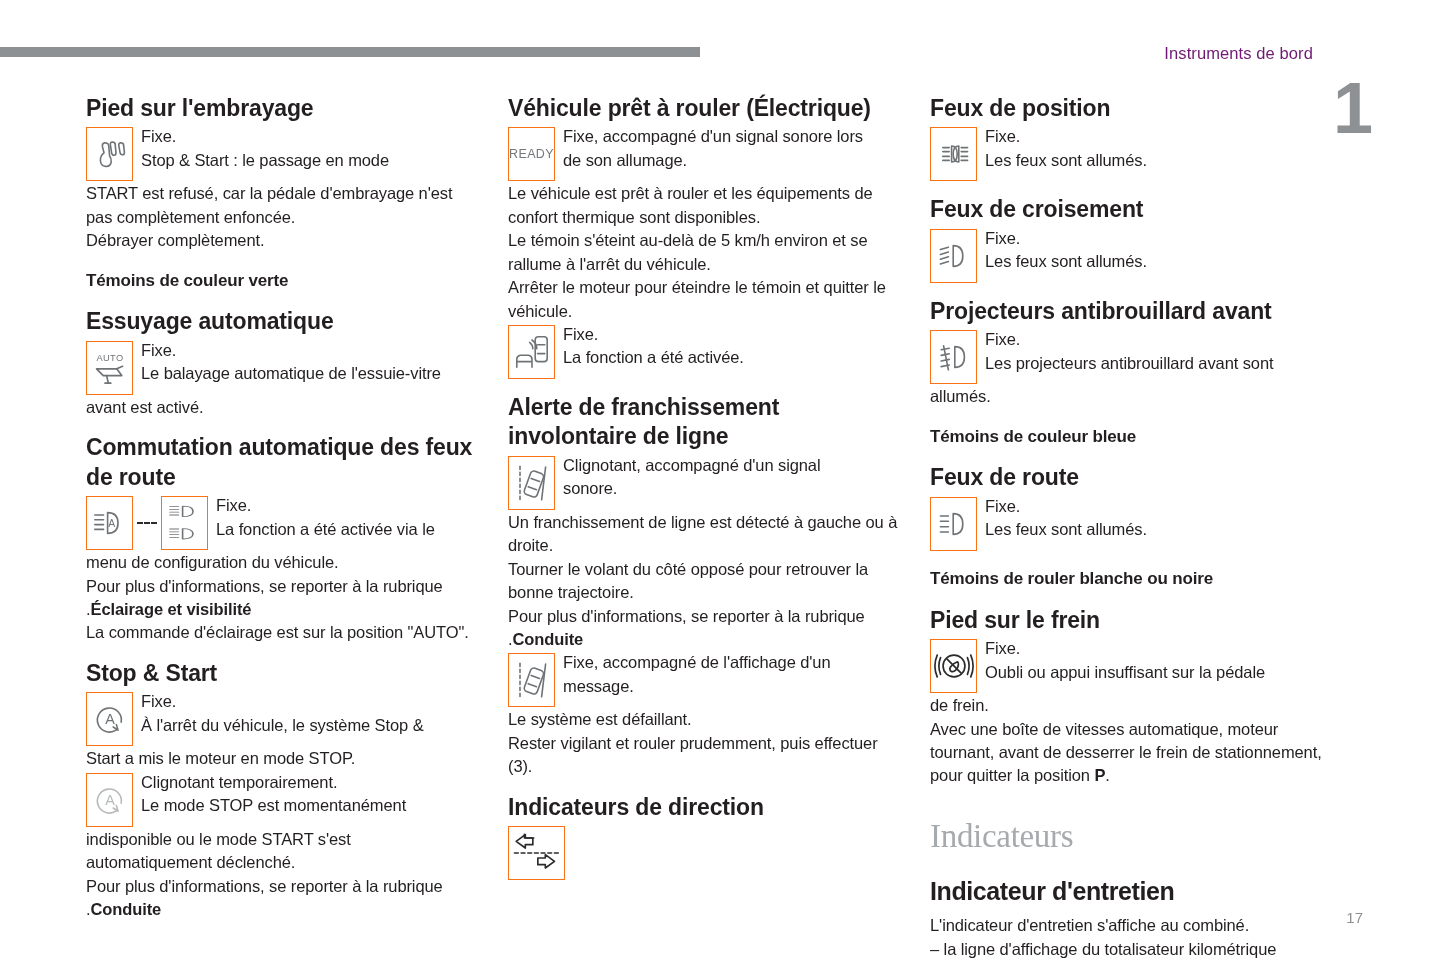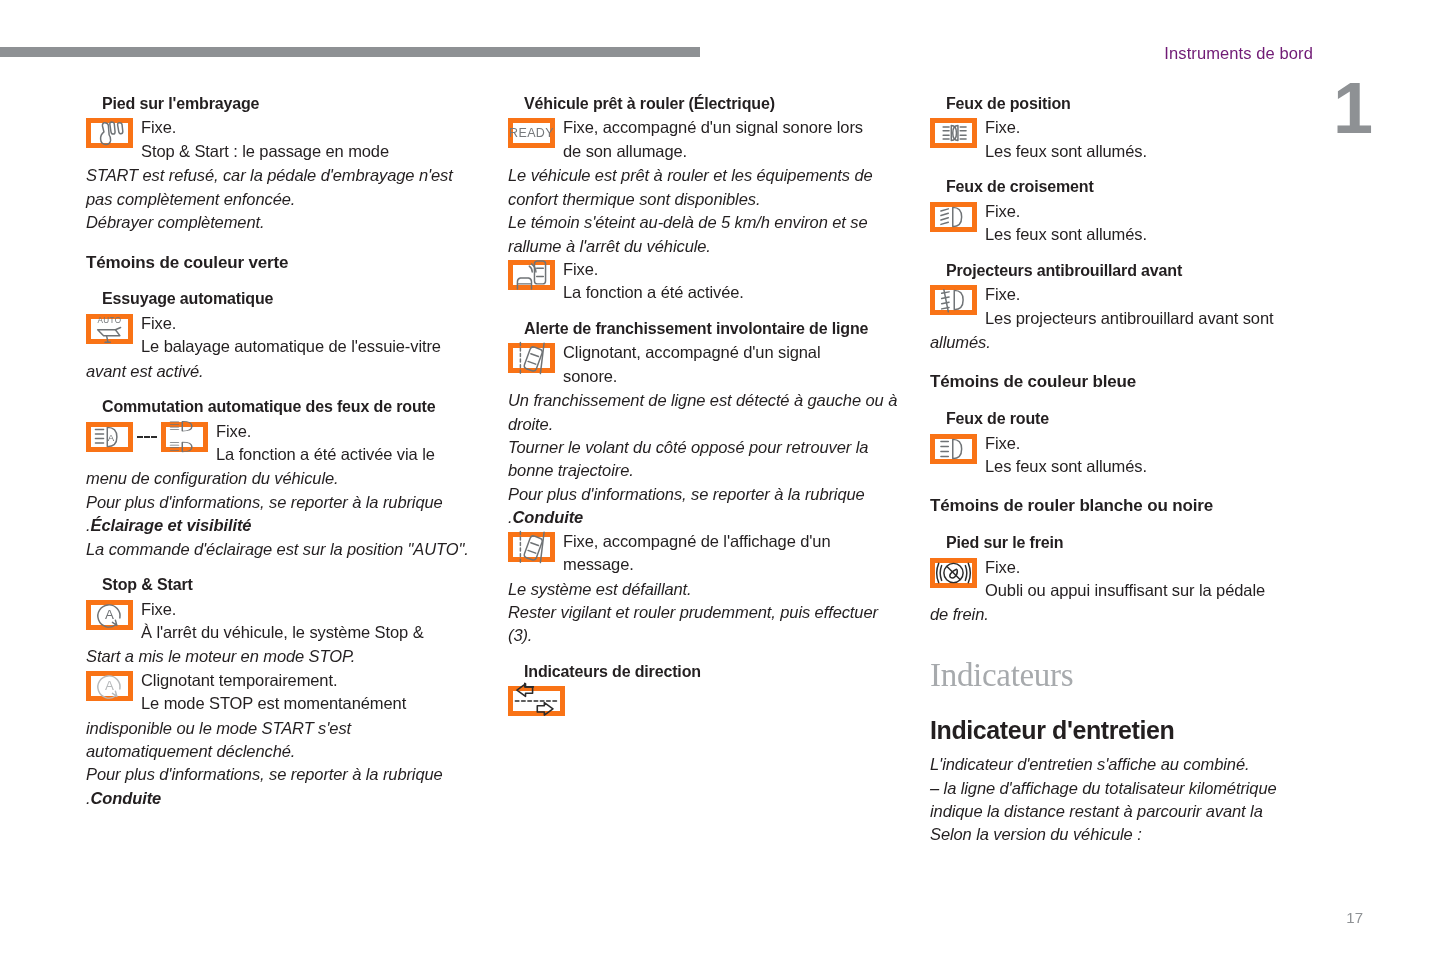--- a/index.html
+++ b/index.html
@@ -60,62 +60,61 @@
     top: 94px;
     width: 1236px;
     display: flex;
     gap: 29px;
   }
   .col { width: 393px; }
   .col.col3 { width: 392px; }
 
   
   h3.sec-head {
-    font-size: 16px;
+    font-size: 23px;
     font-weight: bold;
-    margin: 0 0 2px 16px;
+    margin: 0 0 2px 0;
     line-height: 1.28;
     letter-spacing: -0.15px;
   }
   h3.sec-head.spaced { margin-top: 14px; }
   h3.group-head {
     font-size: 17px;
     font-weight: bold;
     margin: 17px 0 16px 0;
     line-height: 1.28;
     letter-spacing: -0.15px;
   }
   p.body {
     font-size: 16.5px;
     line-height: 1.42;
     margin: 0;
     letter-spacing: -0.1px;
-    font-style: italic;
   }
   p.body b { font-weight: bold; }
   .tail { margin-top: 0; }
 
   
   .entry { margin-bottom: 1px; }
   .entry .icon-float {
     float: left;
     margin: 2px 8px 0 0;
   }
   .entry .lines {
     overflow: hidden;
     font-size: 16.5px;
     line-height: 1.42;
     letter-spacing: -0.1px;
   }
   .entry::after { content: ""; display: block; clear: both; }
 
   .icon-box {
     width: 47px;
-    height: 30px;
-    border: 5px solid #f97316;
+    height: 54px;
+    border: 1px solid #f97316;
     box-sizing: border-box;
     display: inline-flex;
     align-items: center;
     justify-content: center;
     background: #fff;
   }
   .icon-box.small-text {
     font-size: 12.5px;
     color: #75787b;
     letter-spacing: .4px;
@@ -299,20 +298,21 @@
       <div class="icon-float">
         <div class="icon-box small-text">READY</div>
       </div>
       <div class="lines">
         <span>Fixe, accompagné d'un signal sonore lors</span><br>
         <span>de son allumage.</span>
       </div>
     </div>
     <p class="body tail">Le véhicule est prêt à rouler et les équipements de confort thermique sont disponibles.</p>
     <p class="body">Le témoin s'éteint au-delà de 5 km/h environ et se rallume à l'arrêt du véhicule.</p>
+    <p class="body">Arrêter le moteur pour éteindre le témoin et quitter le véhicule.</p>
 
     <div class="entry">
       <div class="icon-float">
         <div class="icon-box">
           <svg width="40" height="40" viewBox="0 0 100 100" aria-hidden="true">
             <rect class="st" x="58" y="12" width="30" height="62" rx="8"></rect>
             <path class="st" d="M64 32 h18"></path>
               <path class="st" d="M64 54 h18"></path>
             <path class="st" d="M12 88 v-20 q0 -8 8 -10 h22 q8 2 8 10 v20"></path>
             <path class="st" d="M12 74 h36"></path>
@@ -505,20 +505,21 @@
             <path class="stk" d="M90 24 q11 26 0 52"></path>
           </svg>
         </div>
       </div>
       <div class="lines">
         <span>Fixe.</span><br>
         <span>Oubli ou appui insuffisant sur la pédale</span>
       </div>
     </div>
     <p class="body tail">de frein.</p>
+    <p class="body"><span>Avec une boîte de vitesses automatique, moteur tournant, avant de desserrer le frein de stationnement, pour quitter la position </span><b>P</b><span>.</span></p>
 
     <h1 class="part-title">Indicateurs</h1>
     <h2 class="sub-title">Indicateur d'entretien</h2>
     <p class="body">L'indicateur d'entretien s'affiche au combiné.</p>
     <p class="body">–  la ligne d'affichage du totalisateur kilométrique indique la distance restant à parcourir avant la</p>
     <p class="body">Selon la version du véhicule :</p>
   </div>
 </div>
 
 </body></html>

